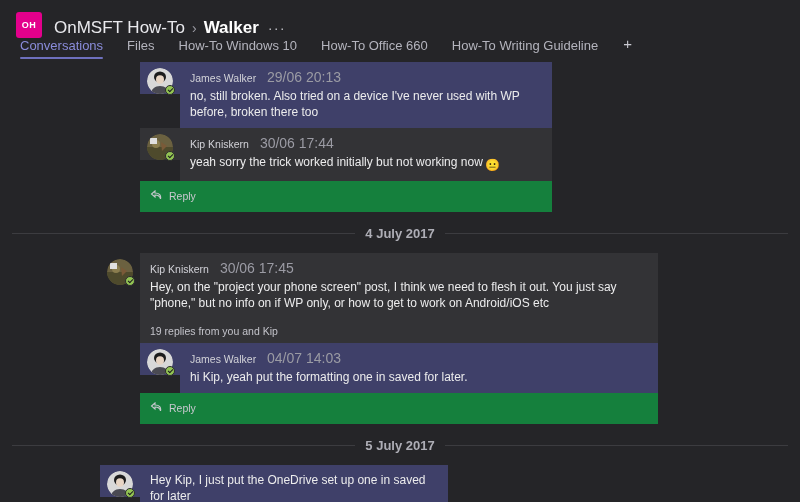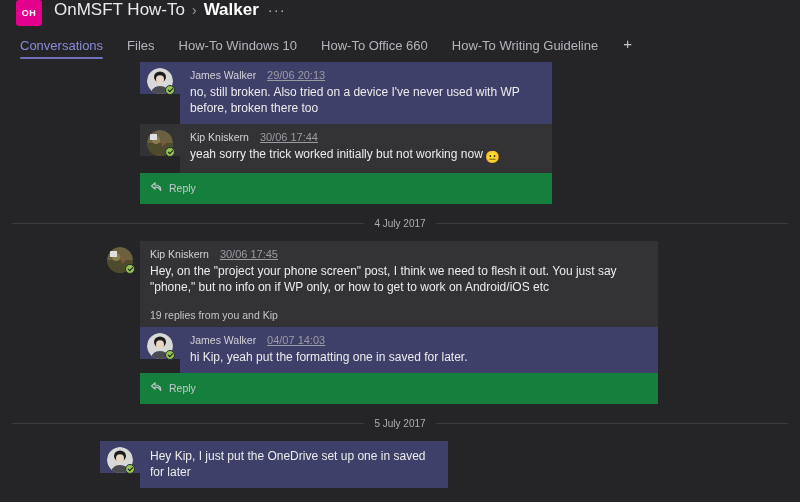--- a/index.html
+++ b/index.html
@@ -6,21 +6,21 @@
   html, body {
     width: 800px; height: 502px;
     background: #252528;
     font-family: "Liberation Sans", sans-serif;
     overflow: hidden;
     color: #e8e8ec;
   }
   .app { width: 800px; height: 502px; position: relative; background: #252528; }
 
   
-  .header { height: 38px; display: flex; align-items: flex-start; padding: 0 0 0 16px; }
+  .header { height: 38px; display: flex; align-items: flex-end; padding: 0 0 0 16px; }
   .team-logo {
     width: 26px; height: 26px; border-radius: 3px;
     background: #e3008c; color: #fff;
     display: flex; align-items: center; justify-content: center;
     font-size: 9px; font-weight: bold; letter-spacing: .5px;
     flex: 0 0 auto;
   }
   .crumbs { display: flex; align-items: baseline; margin-left: 12px; }
   .crumb-team { font-size: 17px; color: #e9e9ed; font-weight: normal; }
   .crumb-sep { font-size: 14px; color: #9a9aa3; margin: 0 7px; }
@@ -56,30 +56,30 @@
     border-radius: 50%; background: #92c353; border: 1.5px solid #2b2b2e;
     display: flex; align-items: center; justify-content: center;
   }
   .badge:after { content: ""; width: 4px; height: 2px; border-left: 1.3px solid #1d1d1f; border-bottom: 1.3px solid #1d1d1f; transform: rotate(-45deg); margin-top: -1px; }
 
   .bubble { padding: 7px 10px 8px 10px; }
   .bubble.unread { background: #3f4069; }
   .bubble.read { background: #333336; }
   .meta { font-size: 10.5px; margin-bottom: 3px; }
   .author { color: #d2d2d8; font-weight: normal; }
-  .time { color: #9b9ba4; margin-left: 8px; font-size: 11px; text-decoration: underline; }
+  .time { color: #9b9ba4; margin-left: 8px; font-size: 14px; }
   .text { font-size: 12px; line-height: 16px; color: #ececed; }
 
   .replies-bar { background: #333336; font-size: 10.5px; color: #c3c3ca; padding: 6px 10px; }
   .reply-bar { background: #15803d; padding: 6px 10px 7px 10px; display: flex; align-items: center; gap: 6px; cursor: pointer; }
   .reply-txt { font-size: 10.5px; color: #c8c8cf; }
 
   .divider { display: flex; align-items: center; gap: 10px; padding: 0 12px; }
   .divider .line { flex: 1; height: 1px; background: #3c3c40; }
-  .divider .lbl { font-size: 10px; color: #aeaeb6; white-space: nowrap; }
+  .divider .lbl { font-size: 13px; color: #aeaeb6; white-space: nowrap; font-weight: bold; }
 
   .emoji { display: inline-block; vertical-align: -3px; margin-left: 3px; }
 </style>
 </head>
 <body>
 
 <div class="app">
 
   <div class="header">
     <div class="team-logo">OH</div>

